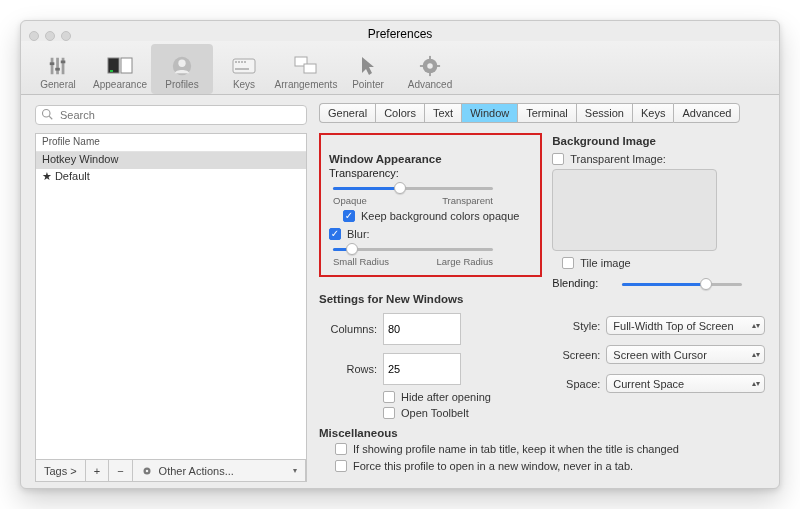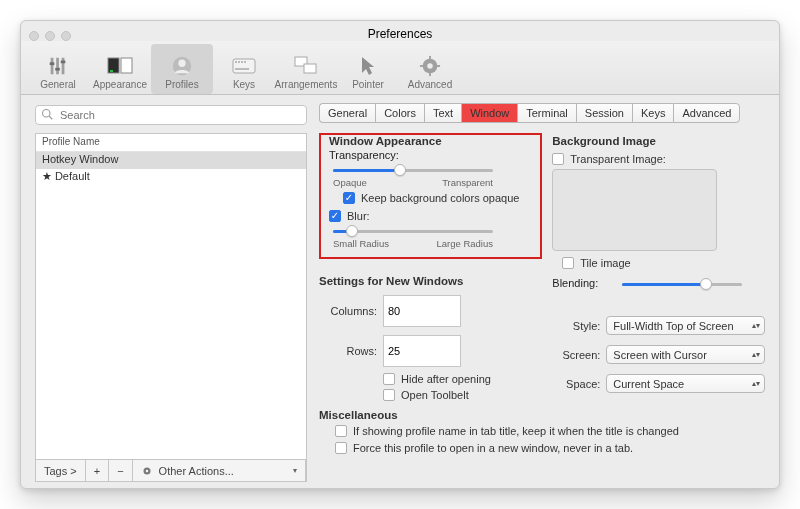--- a/index.html
+++ b/index.html
@@ -23,25 +23,25 @@
   .row { height: 17px; padding: 1px 6px; font-size: 11px; }
   .row.sel { background: #dcdcdc; }
   .bottombar { height: 22px; display: flex; align-items: stretch; background: #f4f4f4; border: 1px solid #c6c6c6; border-top: none; }
   .bbtn { border-right: 1px solid #c6c6c6; padding: 0 8px; display: flex; align-items: center; justify-content: center; font-size: 11px; color: #444; }
   .bbtn.wide { flex: 1; justify-content: flex-start; gap: 6px; }
   .rightpane { flex: 1; padding: 8px 14px 8px 6px; }
   .tabs { display: flex; height: 20px; }
   .tab { flex: none; padding: 0 8px; height: 20px; display: flex; align-items: center; font-size: 11px; border: 1px solid #b7b7b7; border-right: none; background: linear-gradient(#fcfcfc,#f0f0f0); color: #333; }
   .tab:first-child { border-top-left-radius: 4px; border-bottom-left-radius: 4px; }
   .tab:last-child { border-right: 1px solid #b7b7b7; border-top-right-radius: 4px; border-bottom-right-radius: 4px; }
-  .tab.active { background: #ef4444; }
+  .tab.active { background: #7dd3fc; }
   .panel { margin-top: 6px; display: flex; gap: 10px; }
   .col { flex: 1; display: flex; flex-direction: column; gap: 4px; }
   .section-title { font-weight: 600; font-size: 11.5px; margin-top: 6px; margin-bottom: 2px; }
-  .highlight { border: 2px solid #d62020; padding: 0 8px 8px 8px; margin: 4px 0 6px 0; }
+  .highlight { border: 2px solid #d62020; padding: 18px 8px 8px 8px; margin: 4px 0 6px 0; }
   .label { font-size: 11px; color: #222; }
   .slider { position: relative; width: 160px; height: 14px; margin: 2px 0 0 4px; }
   .slider .track { position: absolute; top: 6px; left: 0; right: 0; height: 3px; background: #b9b9b9; border-radius: 2px; }
   .slider .fill { position: absolute; top: 6px; left: 0; height: 3px; background: #2a74ea; border-radius: 2px; }
   .slider .thumb { position: absolute; top: 1px; width: 12px; height: 12px; background: #fff; border: 1px solid #b3b3b3; border-radius: 50%; box-shadow: 0 1px 1px rgba(0,0,0,0.12); }
   .sublabels { display: flex; justify-content: space-between; width: 160px; font-size: 9.5px; color: #666; margin-left: 4px; }
   .checkbox { display: inline-flex; align-items: center; gap: 6px; font-size: 11px; }
   .cb { width: 12px; height: 12px; background: #fff; border: 1px solid #aeaeae; border-radius: 2px; display: inline-flex; align-items: center; justify-content: center; font-size: 10px; line-height: 1; }
   .cb.checked { background: #2a74ea; border-color: #2a74ea; color: #fff; }
   .formrow { display: flex; align-items: center; gap: 6px; margin: 2px 0; }

